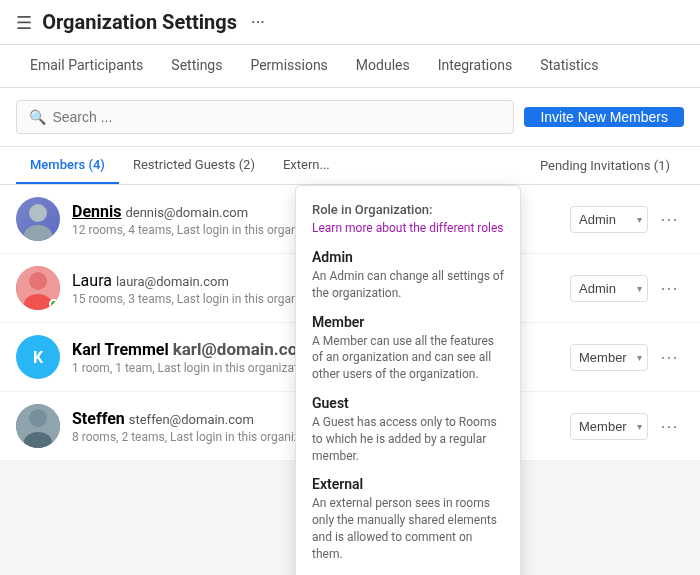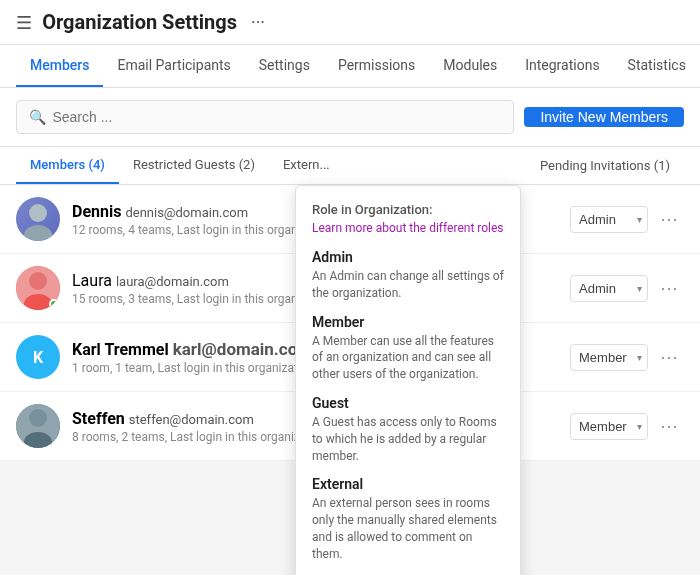--- a/index.html
+++ b/index.html
@@ -55,21 +55,20 @@
 </head>
 <body>
 
 <div class="header">
   <span class="hamburger-icon">☰</span>
   <span class="header-title">Organization Settings</span>
   <span class="ellipsis-icon">···</span>
 </div>
 
 <div class="tabs">
-  <div class="tab active">Members</div>
   <div class="tab">Email Participants</div>
   <div class="tab">Settings</div>
   <div class="tab">Permissions</div>
   <div class="tab">Modules</div>
   <div class="tab">Integrations</div>
   <div class="tab">Statistics</div>
 </div>
 
 <div class="toolbar">
   <div class="search-box">
@@ -93,21 +92,21 @@
   <div class="member-list">
 
     <div class="member-row">
       <div class="avatar av-dennis">
         <svg width="44" height="44" viewBox="0 0 44 44">
           <circle cx="22" cy="16" r="9" fill="#b0bec5"></circle>
           <ellipse cx="22" cy="38" rx="14" ry="10" fill="#90a4ae"></ellipse>
         </svg>
       </div>
       <div class="member-info">
-        <div><span style="font-weight:700;">Dennis</span> <span style="font-weight:400;color:#555;font-size:13px;">dennis@domain.com</span></div>
+        <div><span style="font-weight:700;text-decoration:underline;">Dennis</span> <span style="font-weight:400;color:#555;font-size:13px;">dennis@domain.com</span></div>
         <div class="member-meta">12 rooms, 4 teams, Last login in this organi...</div>
       </div>
       <div class="member-role">
         <div class="role-wrapper">
           <select class="role-select">
             <option>Admin</option><option>Member</option><option>Guest</option><option>External</option>
           </select>
         </div>
         <button class="more-btn">···</button>
       </div>

